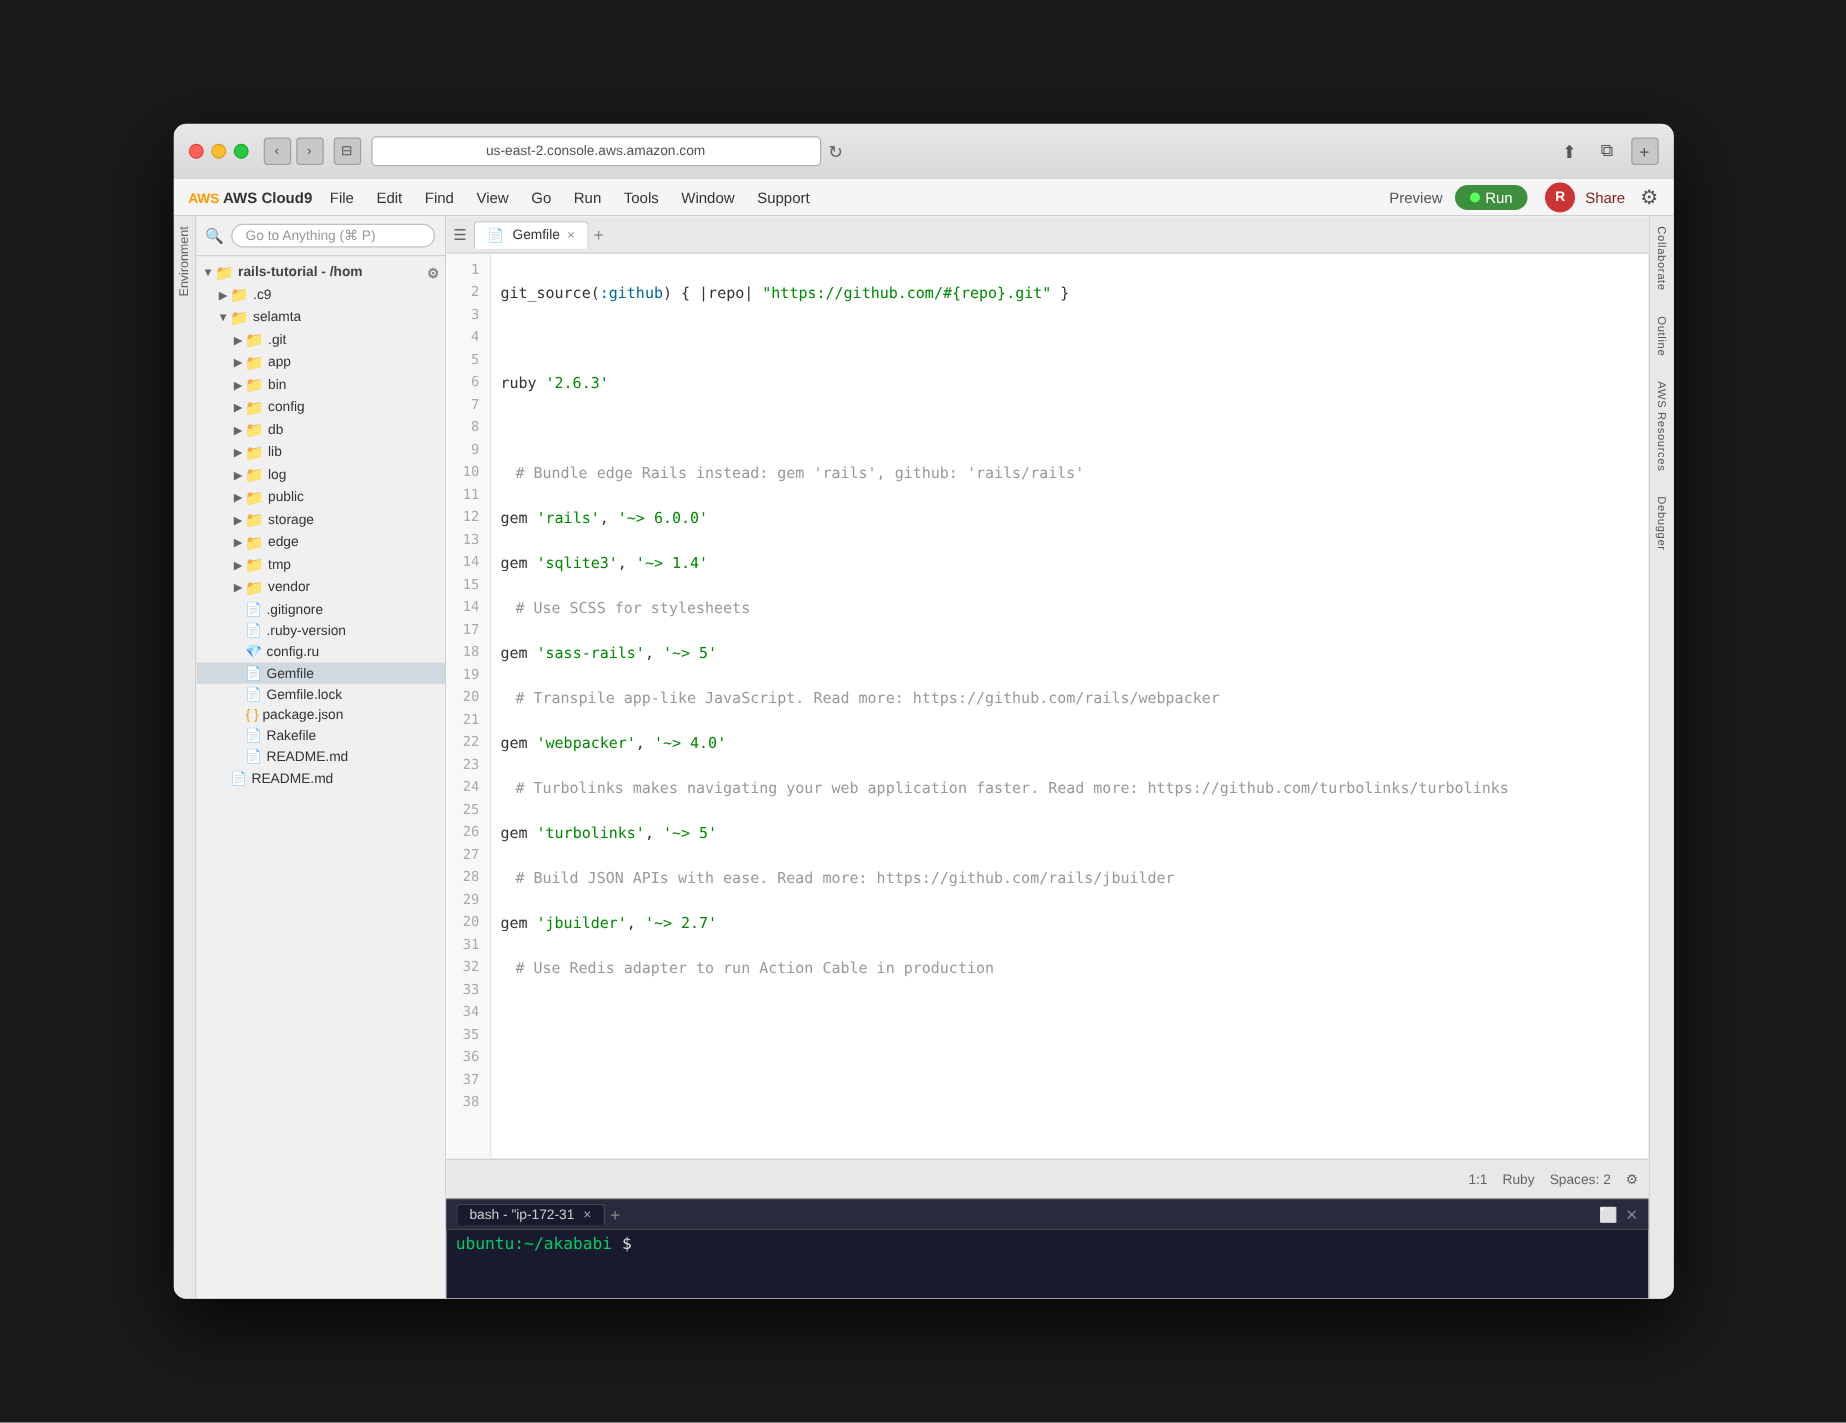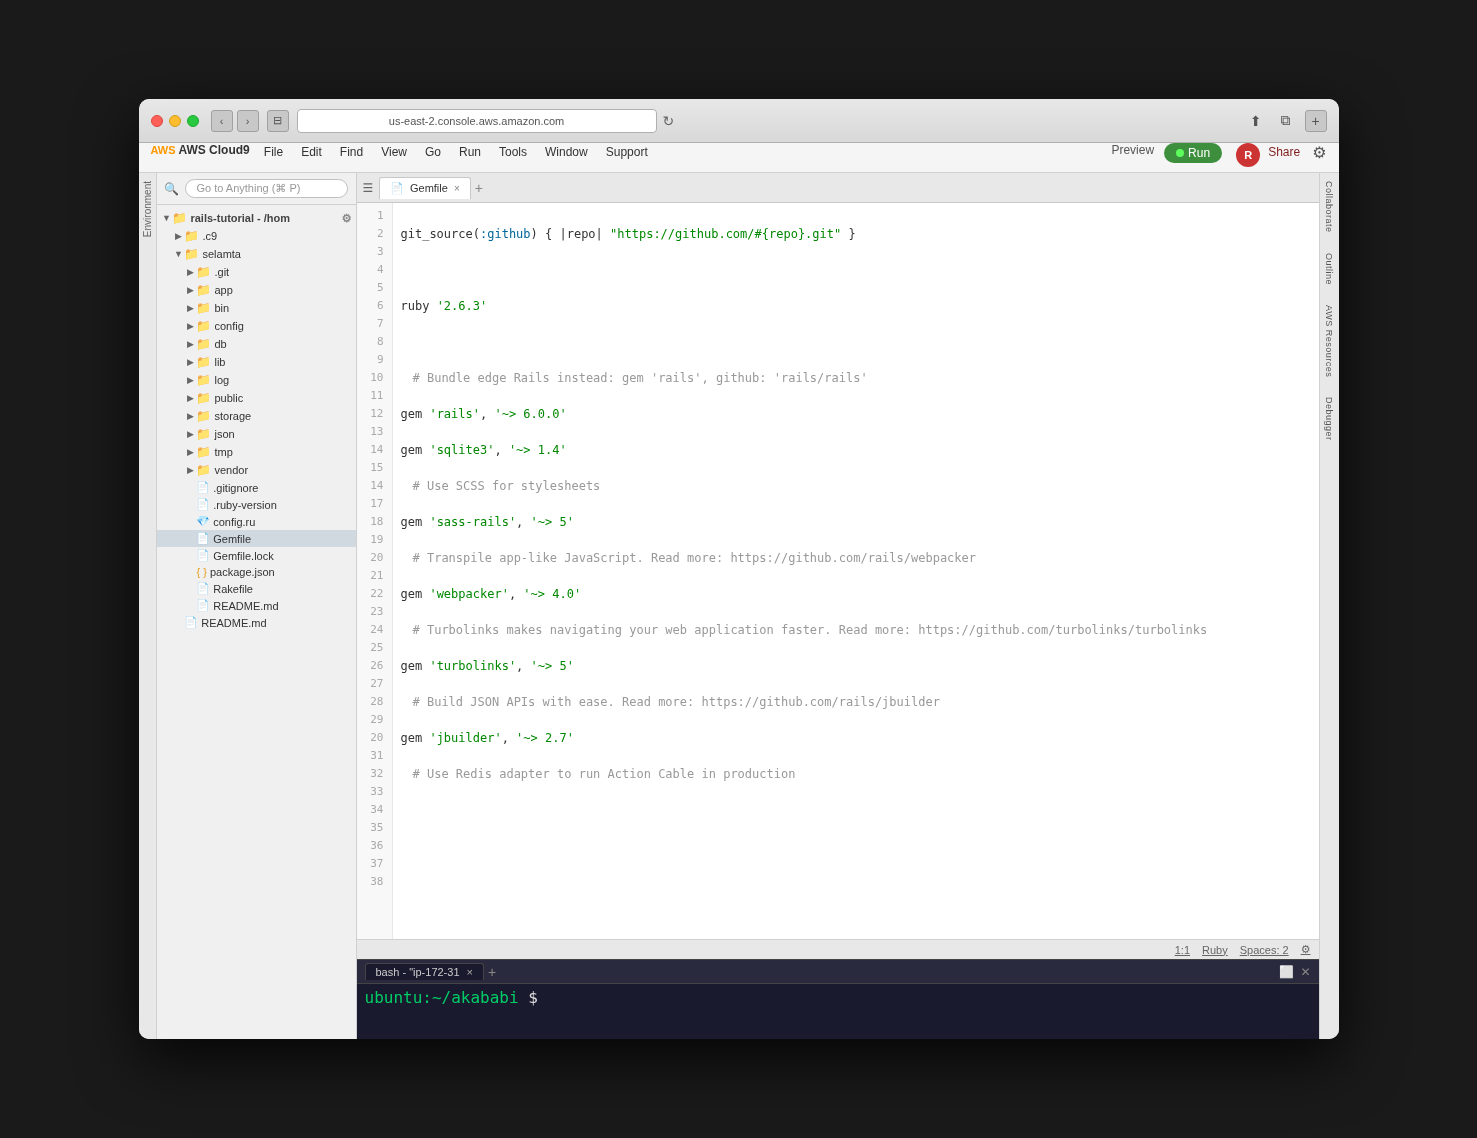--- a/index.html
+++ b/index.html
@@ -108,21 +108,21 @@
       width: 22px; height: 22px;
       cursor: pointer;
       display: flex; align-items: center; justify-content: center;
       font-size: 14px; color: #555;
     }
     
     .menu-bar {
       height: 30px;
       background: #f5f5f5;
       display: flex;
-      align-items: flex-start;
+      align-items: center;
       padding: 0 12px;
       border-bottom: 1px solid #d0d0d0;
       flex-shrink: 0;
       gap: 2px;
     }
     .menu-brand {
       font-weight: bold;
       font-size: 12px;
       color: #333;
       margin-right: 4px;
@@ -336,30 +336,29 @@
       height: 18px;
       line-height: 18px;
     }
     
     .c-gray { color: #999999; margin-left: 12px; }
     .c-green { color: #008800; }
     .c-teal { color: #006699; }
     .c-default { color: #333333; }
     
     .status-bar {
-      height: 20px;
+      height: 32px;
       background: #e8e8e8;
       border-top: 1px solid #d0d0d0;
       display: flex;
       align-items: center;
       padding: 0 8px;
       font-size: 11px;
       color: #666;
       flex-shrink: 0;
-      text-decoration: underline;
     }
     .status-right {
       margin-left: auto;
       display: flex;
       gap: 12px;
       align-items: center;
     }
     
     .terminal-area {
       height: 80px;
@@ -394,21 +393,21 @@
       gap: 6px;
     }
     .terminal-ctrl-btn {
       background: none; border: none; color: #888;
       font-size: 12px; cursor: pointer;
     }
     .terminal-content {
       flex: 1;
       padding: 4px 8px;
       font-family: 'Monaco', 'Menlo', monospace;
-      font-size: 16px;
+      font-size: 13px;
       color: #ddd;
       overflow: auto;
     }
     .terminal-prompt { color: #00cc66; }
     .terminal-cursor { background: #ddd; color: #1a1a2e; }
     .tree-section-header {
       display: flex;
       align-items: center;
       padding: 2px 4px;
       font-size: 11px;
@@ -551,21 +550,21 @@
 
         <div class="tree-item" style="padding-left:28px">
           <span class="tree-arrow">▶</span>
           <span class="folder-icon">📁</span>
           <span>storage</span>
         </div>
 
         <div class="tree-item" style="padding-left:28px">
           <span class="tree-arrow">▶</span>
           <span class="folder-icon">📁</span>
-          <span>json</span>
+          <span>edge</span>
         </div>
 
         <div class="tree-item" style="padding-left:28px">
           <span class="tree-arrow">▶</span>
           <span class="folder-icon">📁</span>
           <span>tmp</span>
         </div>
 
         <div class="tree-item" style="padding-left:28px">
           <span class="tree-arrow">▶</span>

